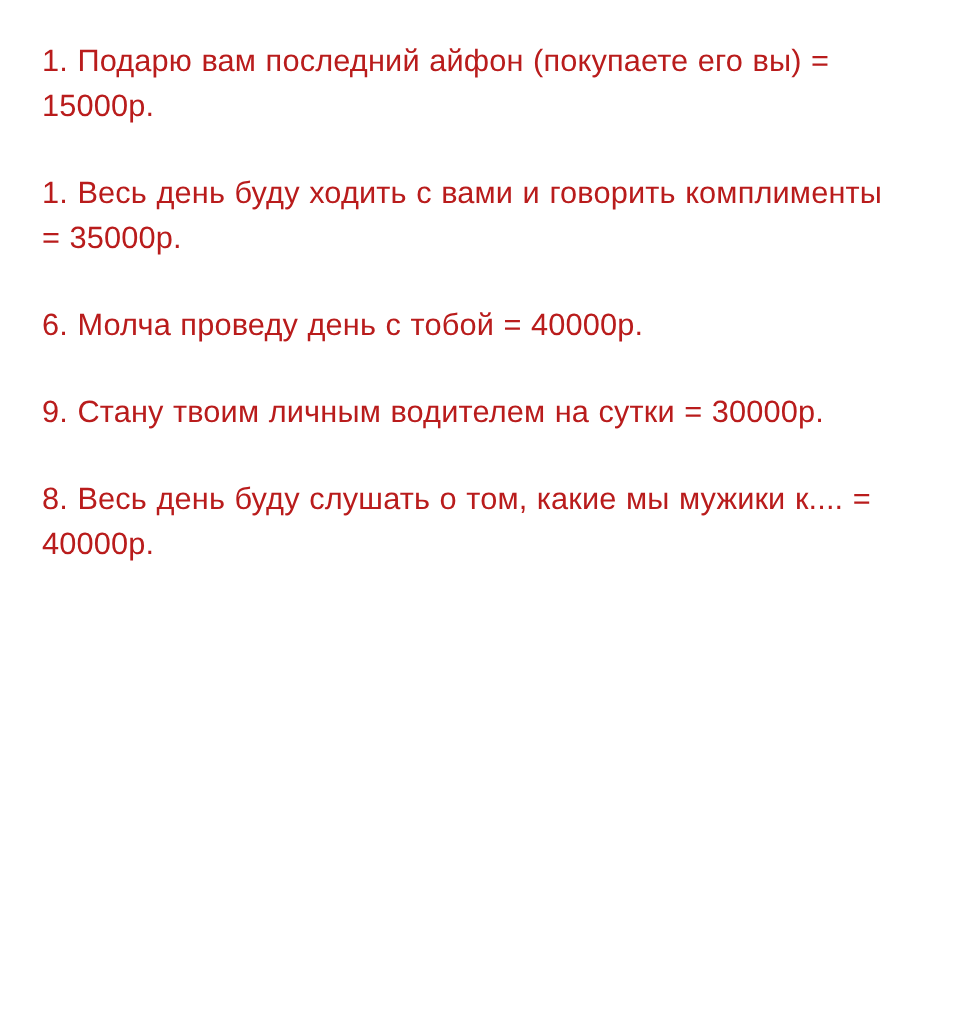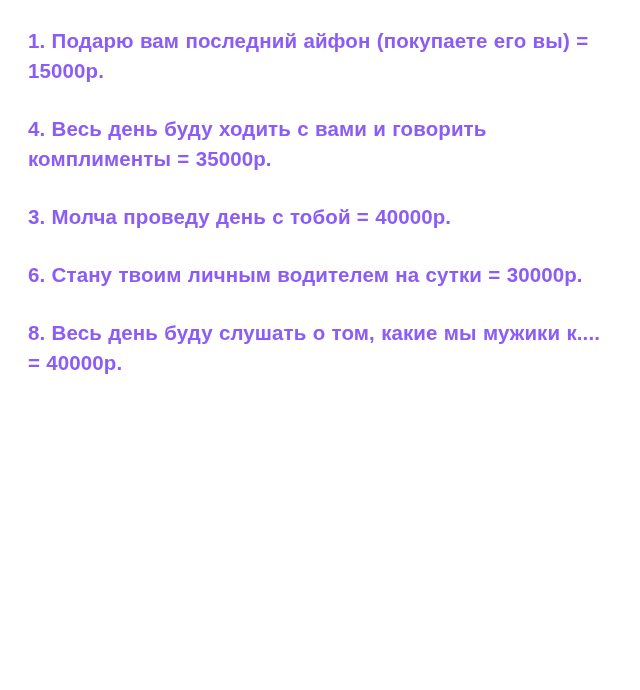--- a/index.html
+++ b/index.html
@@ -17,32 +17,32 @@
     width: 640px;
     height: 690px;
     background: #ffffff;
     box-sizing: border-box;
     padding: 26px 38px 0 28px;
     position: relative;
   }
   .item {
     font-size: 20.5px;
     line-height: 30px;
-    color: #8b5cf6;
-    font-weight: 700;
+    color: #b91c1c;
+    font-weight: 400;
     letter-spacing: 0.1px;
     margin: 0 0 28px 0;
     word-spacing: 0.5px;
   }
   .item:last-child {
     margin-bottom: 0;
   }
 </style>
 </head>
 <body>
 
 <div class="page">
   <p class="item">1. Подарю вам последний айфон (покупаете его вы) = 15000р.</p>
-  <p class="item">4. Весь день буду ходить с вами и говорить комплименты = 35000р.</p>
-  <p class="item">3. Молча проведу день с тобой = 40000р.</p>
-  <p class="item">6. Стану твоим личным водителем на сутки = 30000р.</p>
+  <p class="item">1. Весь день буду ходить с вами и говорить комплименты = 35000р.</p>
+  <p class="item">6. Молча проведу день с тобой = 40000р.</p>
+  <p class="item">9. Стану твоим личным водителем на сутки = 30000р.</p>
   <p class="item">8. Весь день буду слушать о том, какие мы мужики к.... = 40000р.</p>
 </div>
 
 </body></html>

